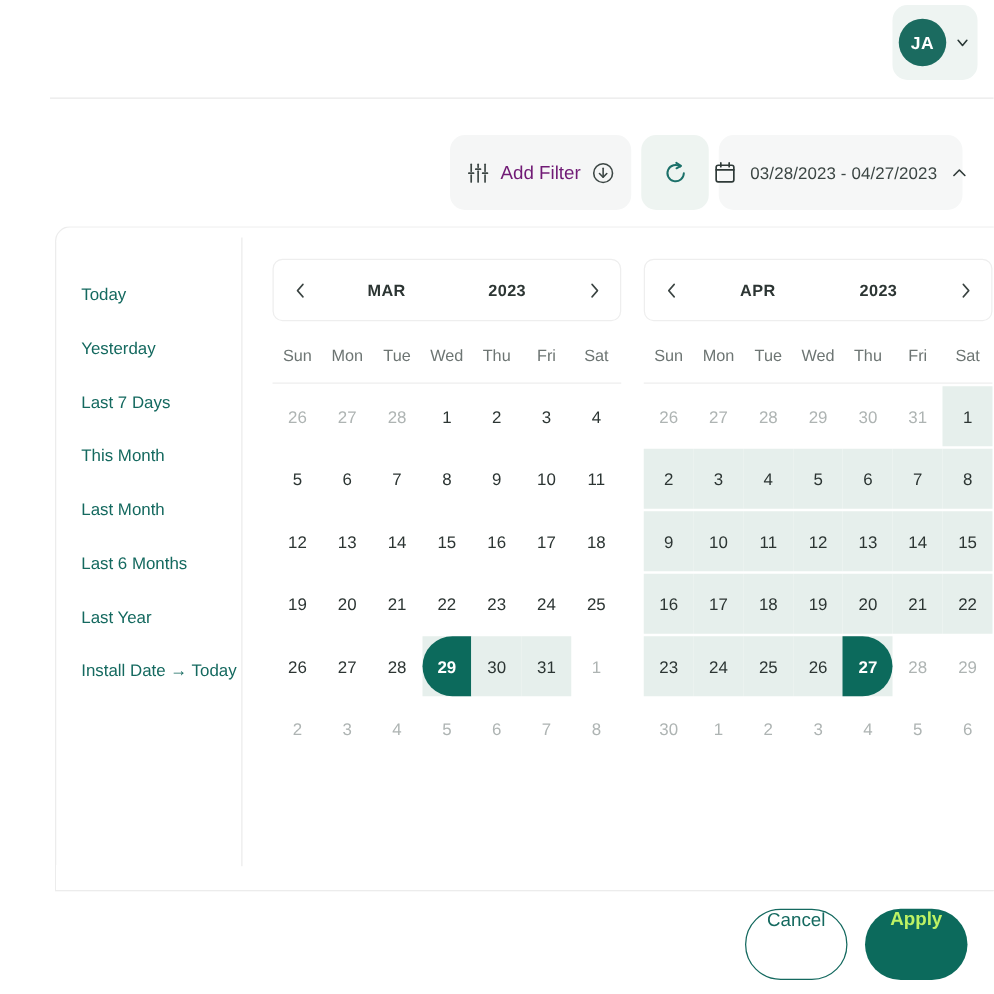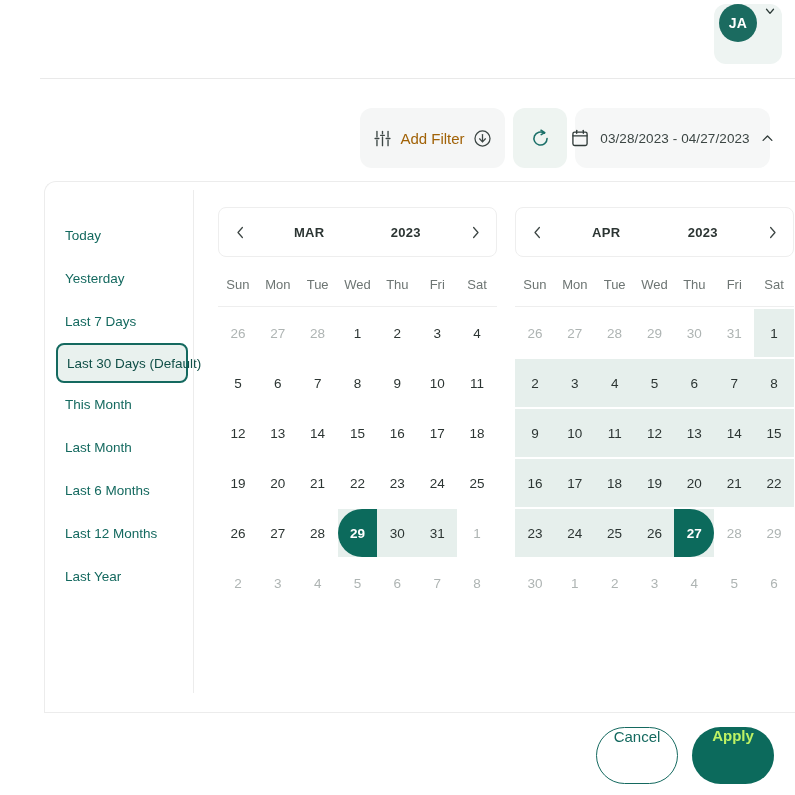--- a/index.html
+++ b/index.html
@@ -10,21 +10,21 @@
     overflow: hidden;
   }
   #root { position: relative; width: 795px; height: 795px; }
 
   
   .topbar { position: absolute; left: 0; top: 0; width: 795px; height: 79px; }
   .avatar-wrap {
     position: absolute; right: 13px; top: 4px;
     width: 68px; height: 60px;
     background: #eef4f2; border-radius: 12px;
-    display: flex; align-items: flex-start; justify-content: center; gap: 6px;
+    display: flex; align-items: center; justify-content: center; gap: 6px;
   }
   .avatar {
     width: 38px; height: 38px; border-radius: 50%;
     background: #1b6b60; color: #ffffff;
     display: flex; align-items: center; justify-content: center;
     font-size: 14px; font-weight: 700; letter-spacing: .4px;
   }
   .chev-down { width: 14px; height: 14px; color: #2c3a38; display:block; }
   .topbar-rule {
     position: absolute; left: 40px; top: 78px; width: 755px; height: 1px;
@@ -39,21 +39,21 @@
   .pill {
     height: 60px; border-radius: 12px;
     display: flex; align-items: center; justify-content: center;
     background: #f3f7f5;
     font-size: 14.5px; color: #3b4644;
   }
   .pill-paused { width: 100px; gap: 8px; background:#f1f6f3; }
   .pill-paused .lbl { color: #f9402d; font-weight: 600; font-size: 15px; }
   .pause-icon { width: 22px; height: 22px; color: #f9402d; display:block; }
   .pill-filter { width: 145px; gap: 8px; background:#f5f6f6; padding: 0 12px; }
-  .pill-filter .lbl { color: #a16207; font-size: 15px; text-align: right; }
+  .pill-filter .lbl { color: #701a75; font-size: 15px; text-align: right; }
   .sliders-icon { width: 19px; height: 19px; color: #3c4644; display:block; }
   .download-icon { width: 19px; height: 19px; color: #3c4644; display:block; }
   .pill-refresh { width: 54px; background:#eef4f1; }
   .refresh-icon { width: 21px; height: 21px; color: #1b7069; display:block; }
   .pill-range { width: 195px; gap: 10px; padding: 0 14px; background:#f6f7f7; }
   .cal-icon { width: 20px; height: 20px; color: #2f3a38; display:block; }
   .pill-range .lbl { font-size: 13.5px; color: #3c4644; white-space: nowrap; letter-spacing: .1px;}
   .chev-up { width: 15px; height: 15px; color: #2f3a38; display:block; }
 
   
@@ -236,37 +236,34 @@
     <div class="sidebar" id="sidebar">
         <div class="preset">
           <span>Today</span>
         </div>
         <div class="preset">
           <span>Yesterday</span>
         </div>
         <div class="preset">
           <span>Last 7 Days</span>
         </div>
-        <div class="preset selected">
-          <span>Last 30 Days (Default)</span>
-        </div>
         <div class="preset">
           <span>This Month</span>
         </div>
         <div class="preset">
           <span>Last Month</span>
         </div>
         <div class="preset">
           <span>Last 6 Months</span>
         </div>
         <div class="preset">
-          <span>Last 12 Months</span>
-        </div>
-        <div class="preset">
           <span>Last Year</span>
+        </div>
+        <div class="preset">
+          <span>Install Date → Today</span>
         </div>
       </div>
     <div class="cals" id="cals">
         <div class="cal">
           <div class="cal-head">
             <div class="cal-nav">
               <svg viewBox="0 0 24 24" fill="none" stroke="currentColor" stroke-width="2" stroke-linecap="round" stroke-linejoin="round">
                 <polyline points="15 4 8 12 15 20"></polyline>
               </svg>
             </div>

